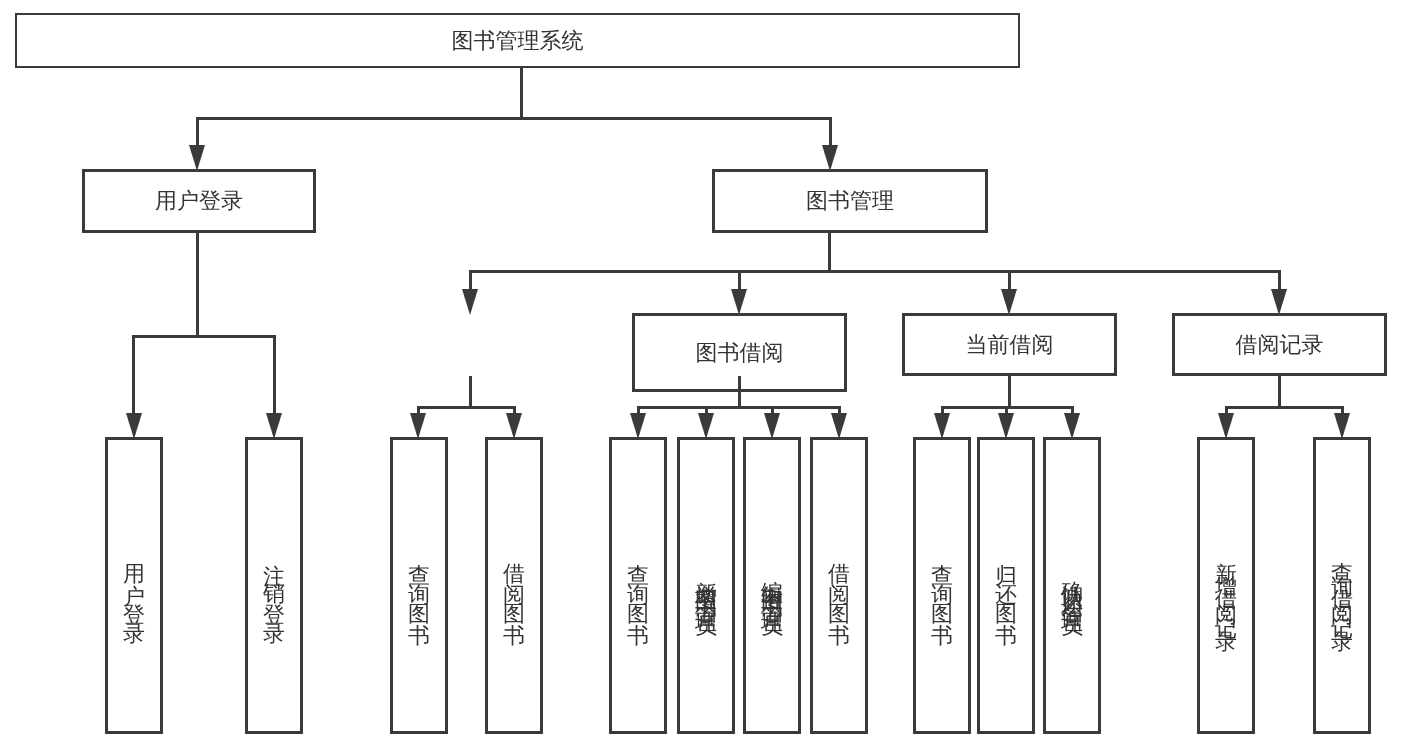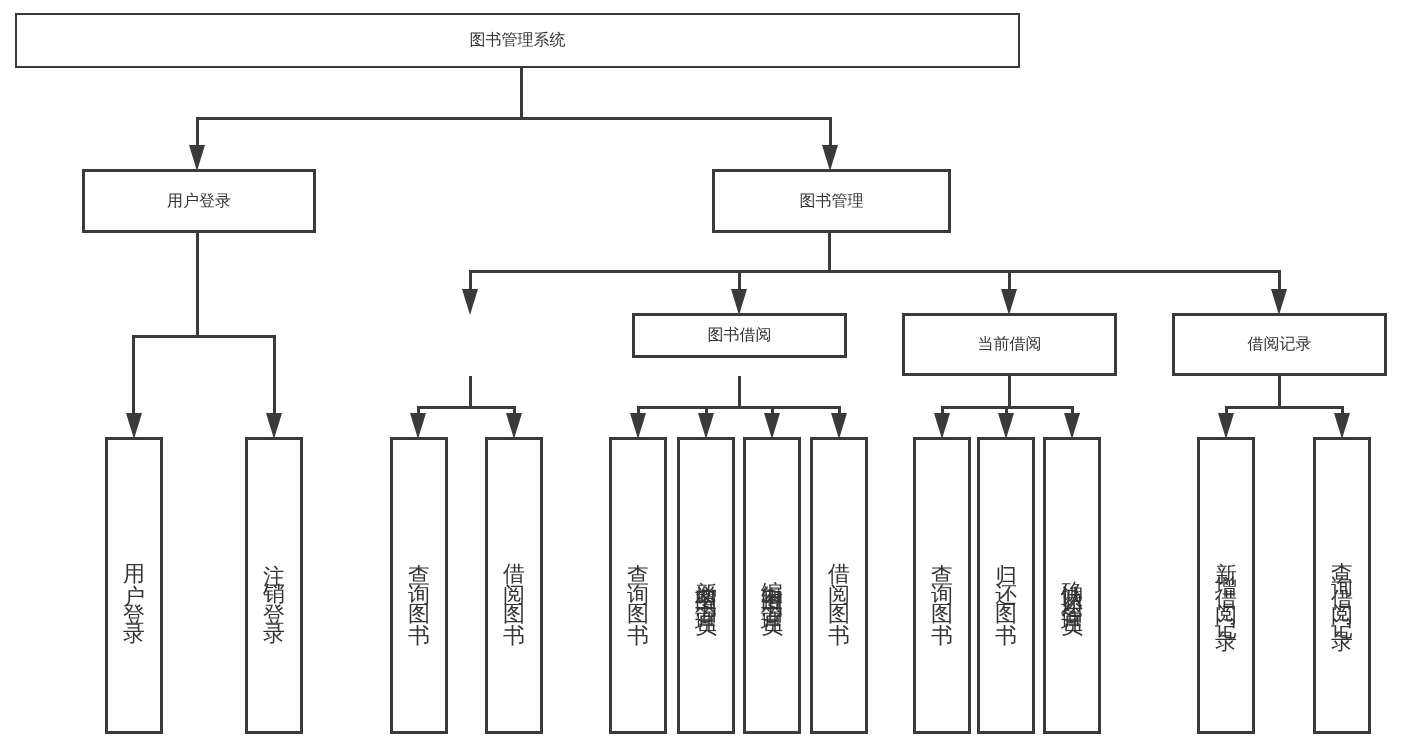--- a/index.html
+++ b/index.html
@@ -9,21 +9,21 @@
     --bg:#ffffff;
   }
   html,body{margin:0;padding:0;background:var(--bg);}
   .canvas{
     position:relative;width:1405px;height:747px;background:var(--bg);
     font-family:"Liberation Sans", sans-serif;color:var(--text);overflow:hidden;
   }
   .box{
     position:absolute;box-sizing:border-box;border:3px solid var(--line);
     background:var(--bg);display:flex;align-items:center;justify-content:center;
-    font-size:16px;color:var(--text);
+    font-size:22px;color:var(--text);
   }
   .box.root{border-width:2px;}
   .leaf{
     writing-mode:vertical-rl;text-orientation:mixed;
     letter-spacing:20px;font-size:22px;
   }
   .leaf.mid{letter-spacing:14px;}
   .leaf.long{letter-spacing:5px;}
   .vl{position:absolute;width:3px;background:var(--line);}
   .hl{position:absolute;height:3px;background:var(--line);}
@@ -51,21 +51,21 @@
     <div class="hl" style="left:197px;top:117px;width:635px"></div>
     <div class="vl" style="left:196px;top:117px;height:32px"></div>
     <div class="vl" style="left:829px;top:117px;height:32px"></div>
     <div class="ah" style="left:189px;top:145px"></div>
     <div class="ah" style="left:822px;top:145px"></div>
   </div>
 
   <div class="box" style="left:82px;top:169px;width:234px;height:64px">
     <span>用户登录</span>
   </div>
-  <div class="box" style="left:712px;top:169px;width:239px;height:64px">
+  <div class="box" style="left:712px;top:169px;width:276px;height:64px">
     <span>图书管理</span>
   </div>
 
   <div>
     <div class="vl" style="left:196px;top:233px;height:105px"></div>
     <div class="hl" style="left:133px;top:335px;width:142px"></div>
     <div class="vl" style="left:132px;top:335px;height:82px"></div>
     <div class="vl" style="left:273px;top:335px;height:82px"></div>
     <div class="ah" style="left:126px;top:413px"></div>
     <div class="ah" style="left:266px;top:413px"></div>
@@ -77,21 +77,21 @@
     <div class="vl" style="left:469px;top:270px;height:22px"></div>
     <div class="vl" style="left:738px;top:270px;height:22px"></div>
     <div class="vl" style="left:1008px;top:270px;height:22px"></div>
     <div class="vl" style="left:1278px;top:270px;height:22px"></div>
     <div class="ah" style="left:462px;top:289px"></div>
     <div class="ah" style="left:731px;top:289px"></div>
     <div class="ah" style="left:1001px;top:289px"></div>
     <div class="ah" style="left:1271px;top:289px"></div>
   </div>
 
-  <div class="box" style="left:632px;top:313px;width:215px;height:45px">
+  <div class="box" style="left:632px;top:313px;width:215px;height:79px">
     <span>图书借阅</span>
   </div>
   <div class="box" style="left:1172px;top:313px;width:215px;height:63px">
     <span>借阅记录</span>
   </div>
   <div class="box" style="left:902px;top:313px;width:215px;height:63px">
     <span>当前借阅</span>
   </div>
 
   <div>

